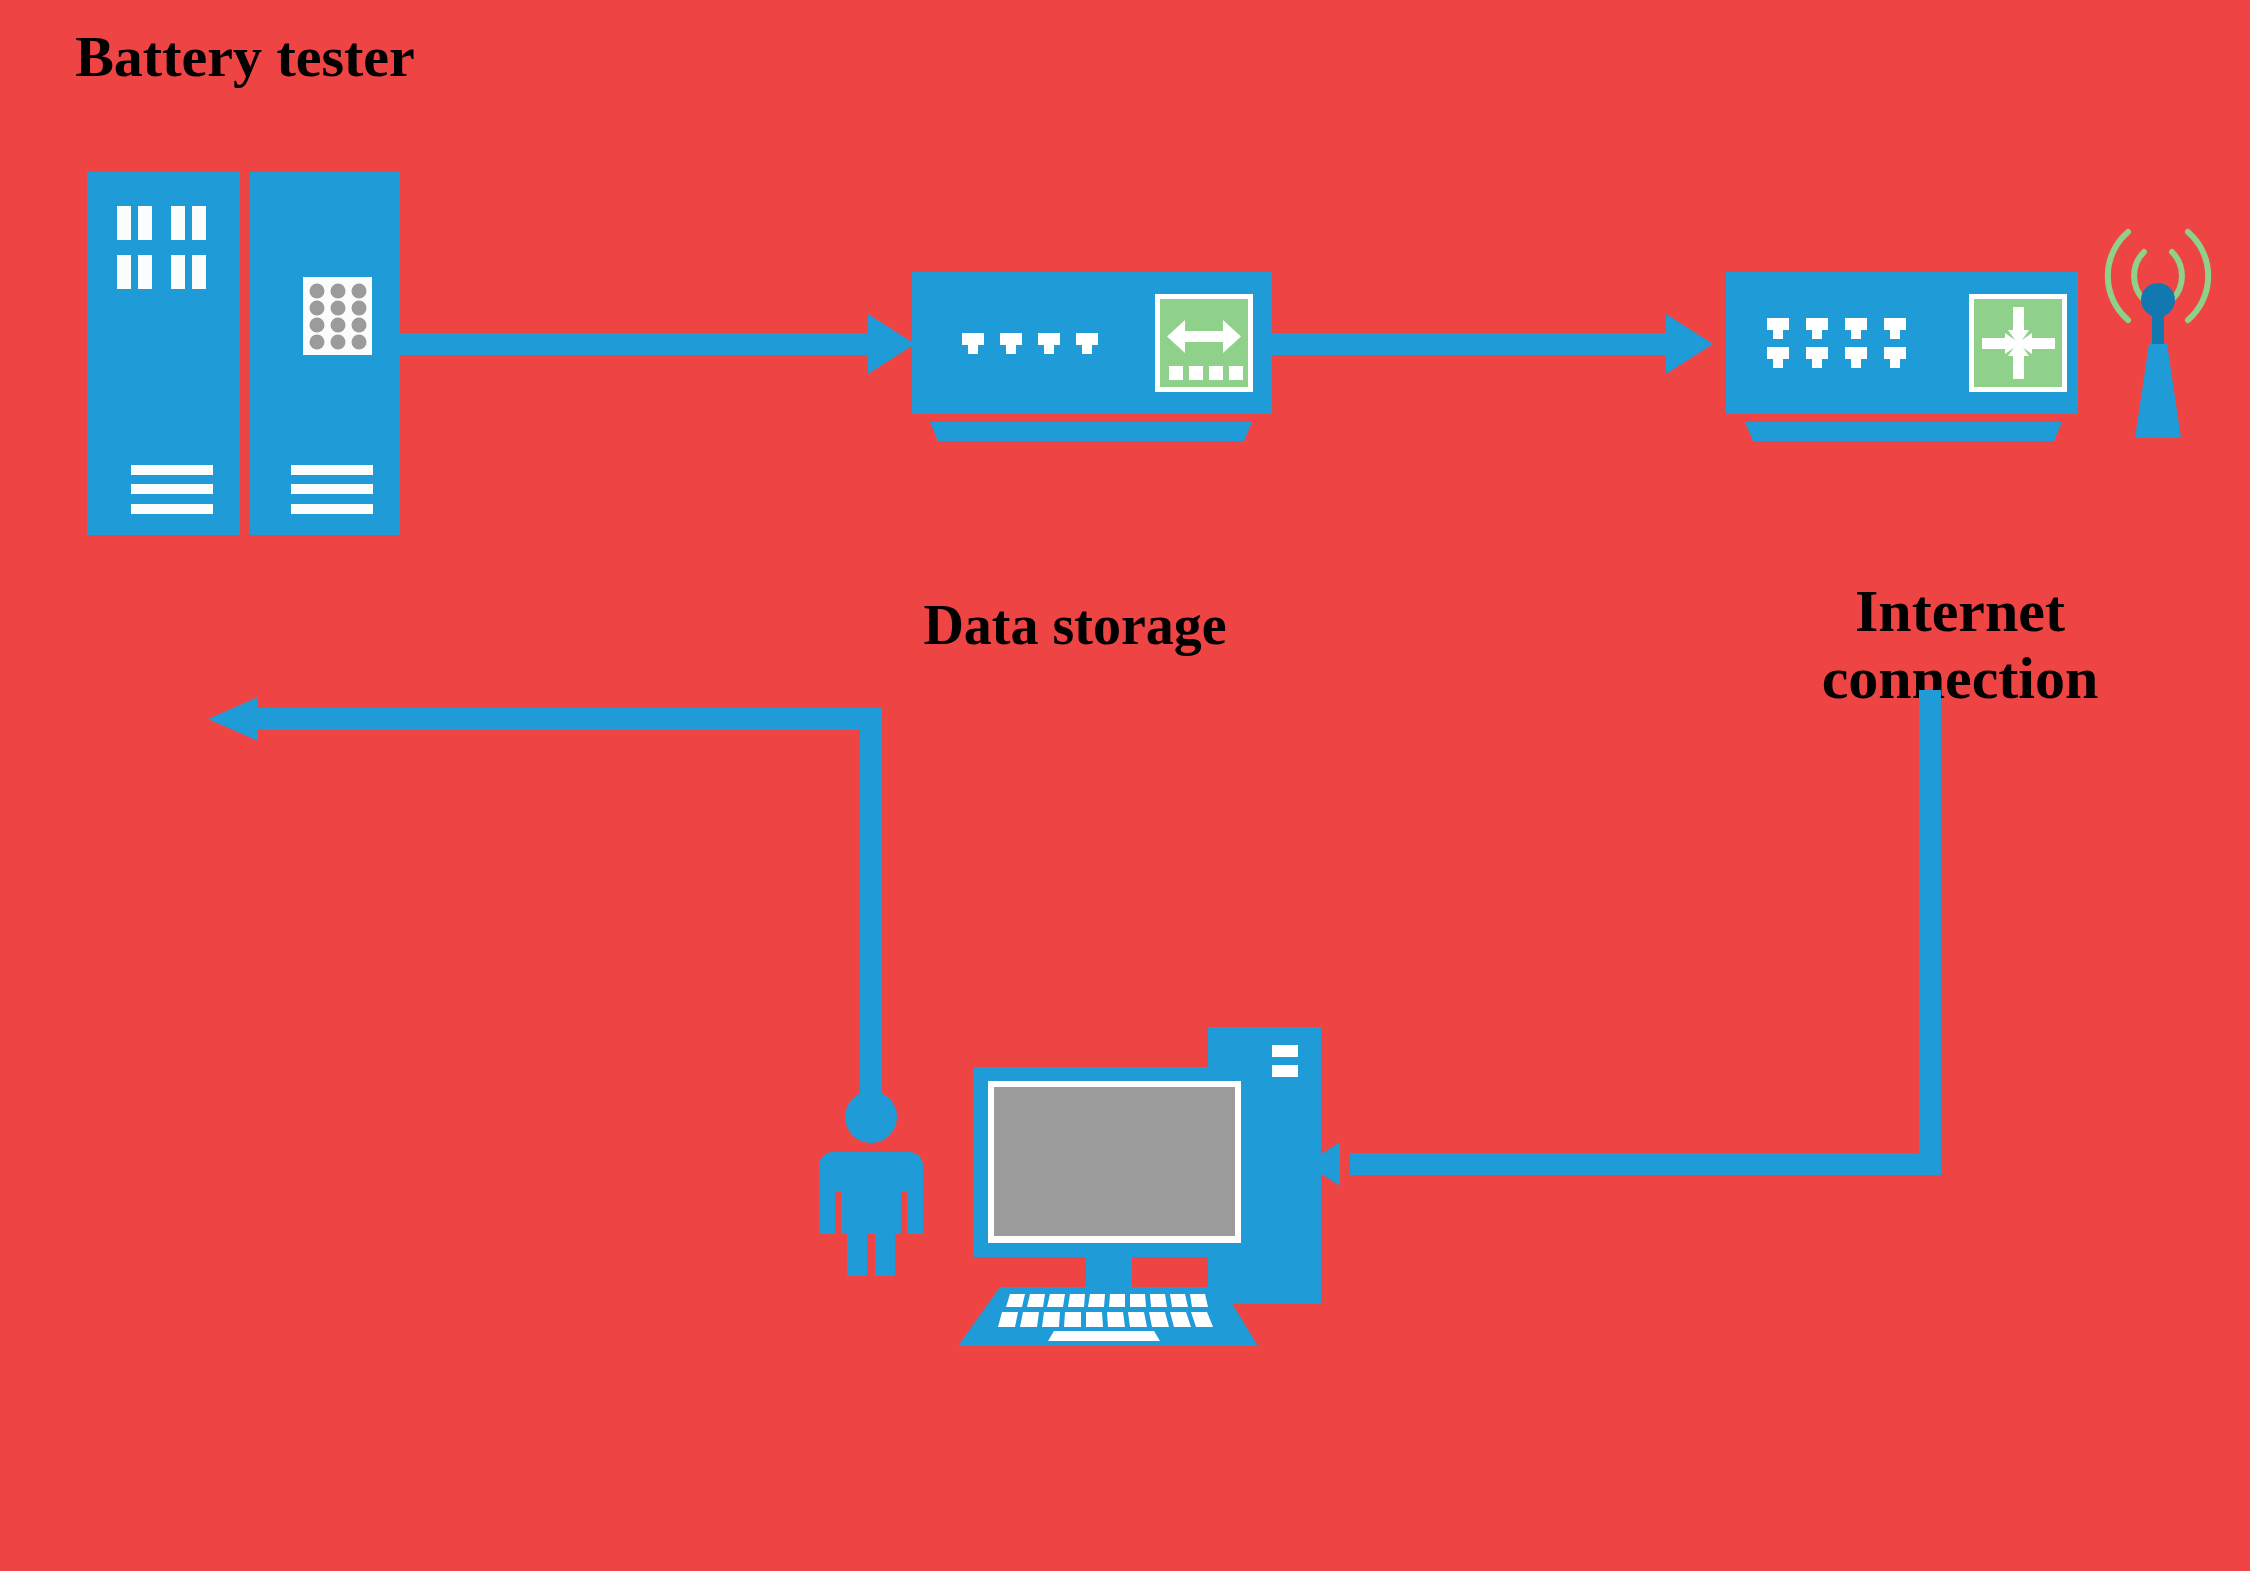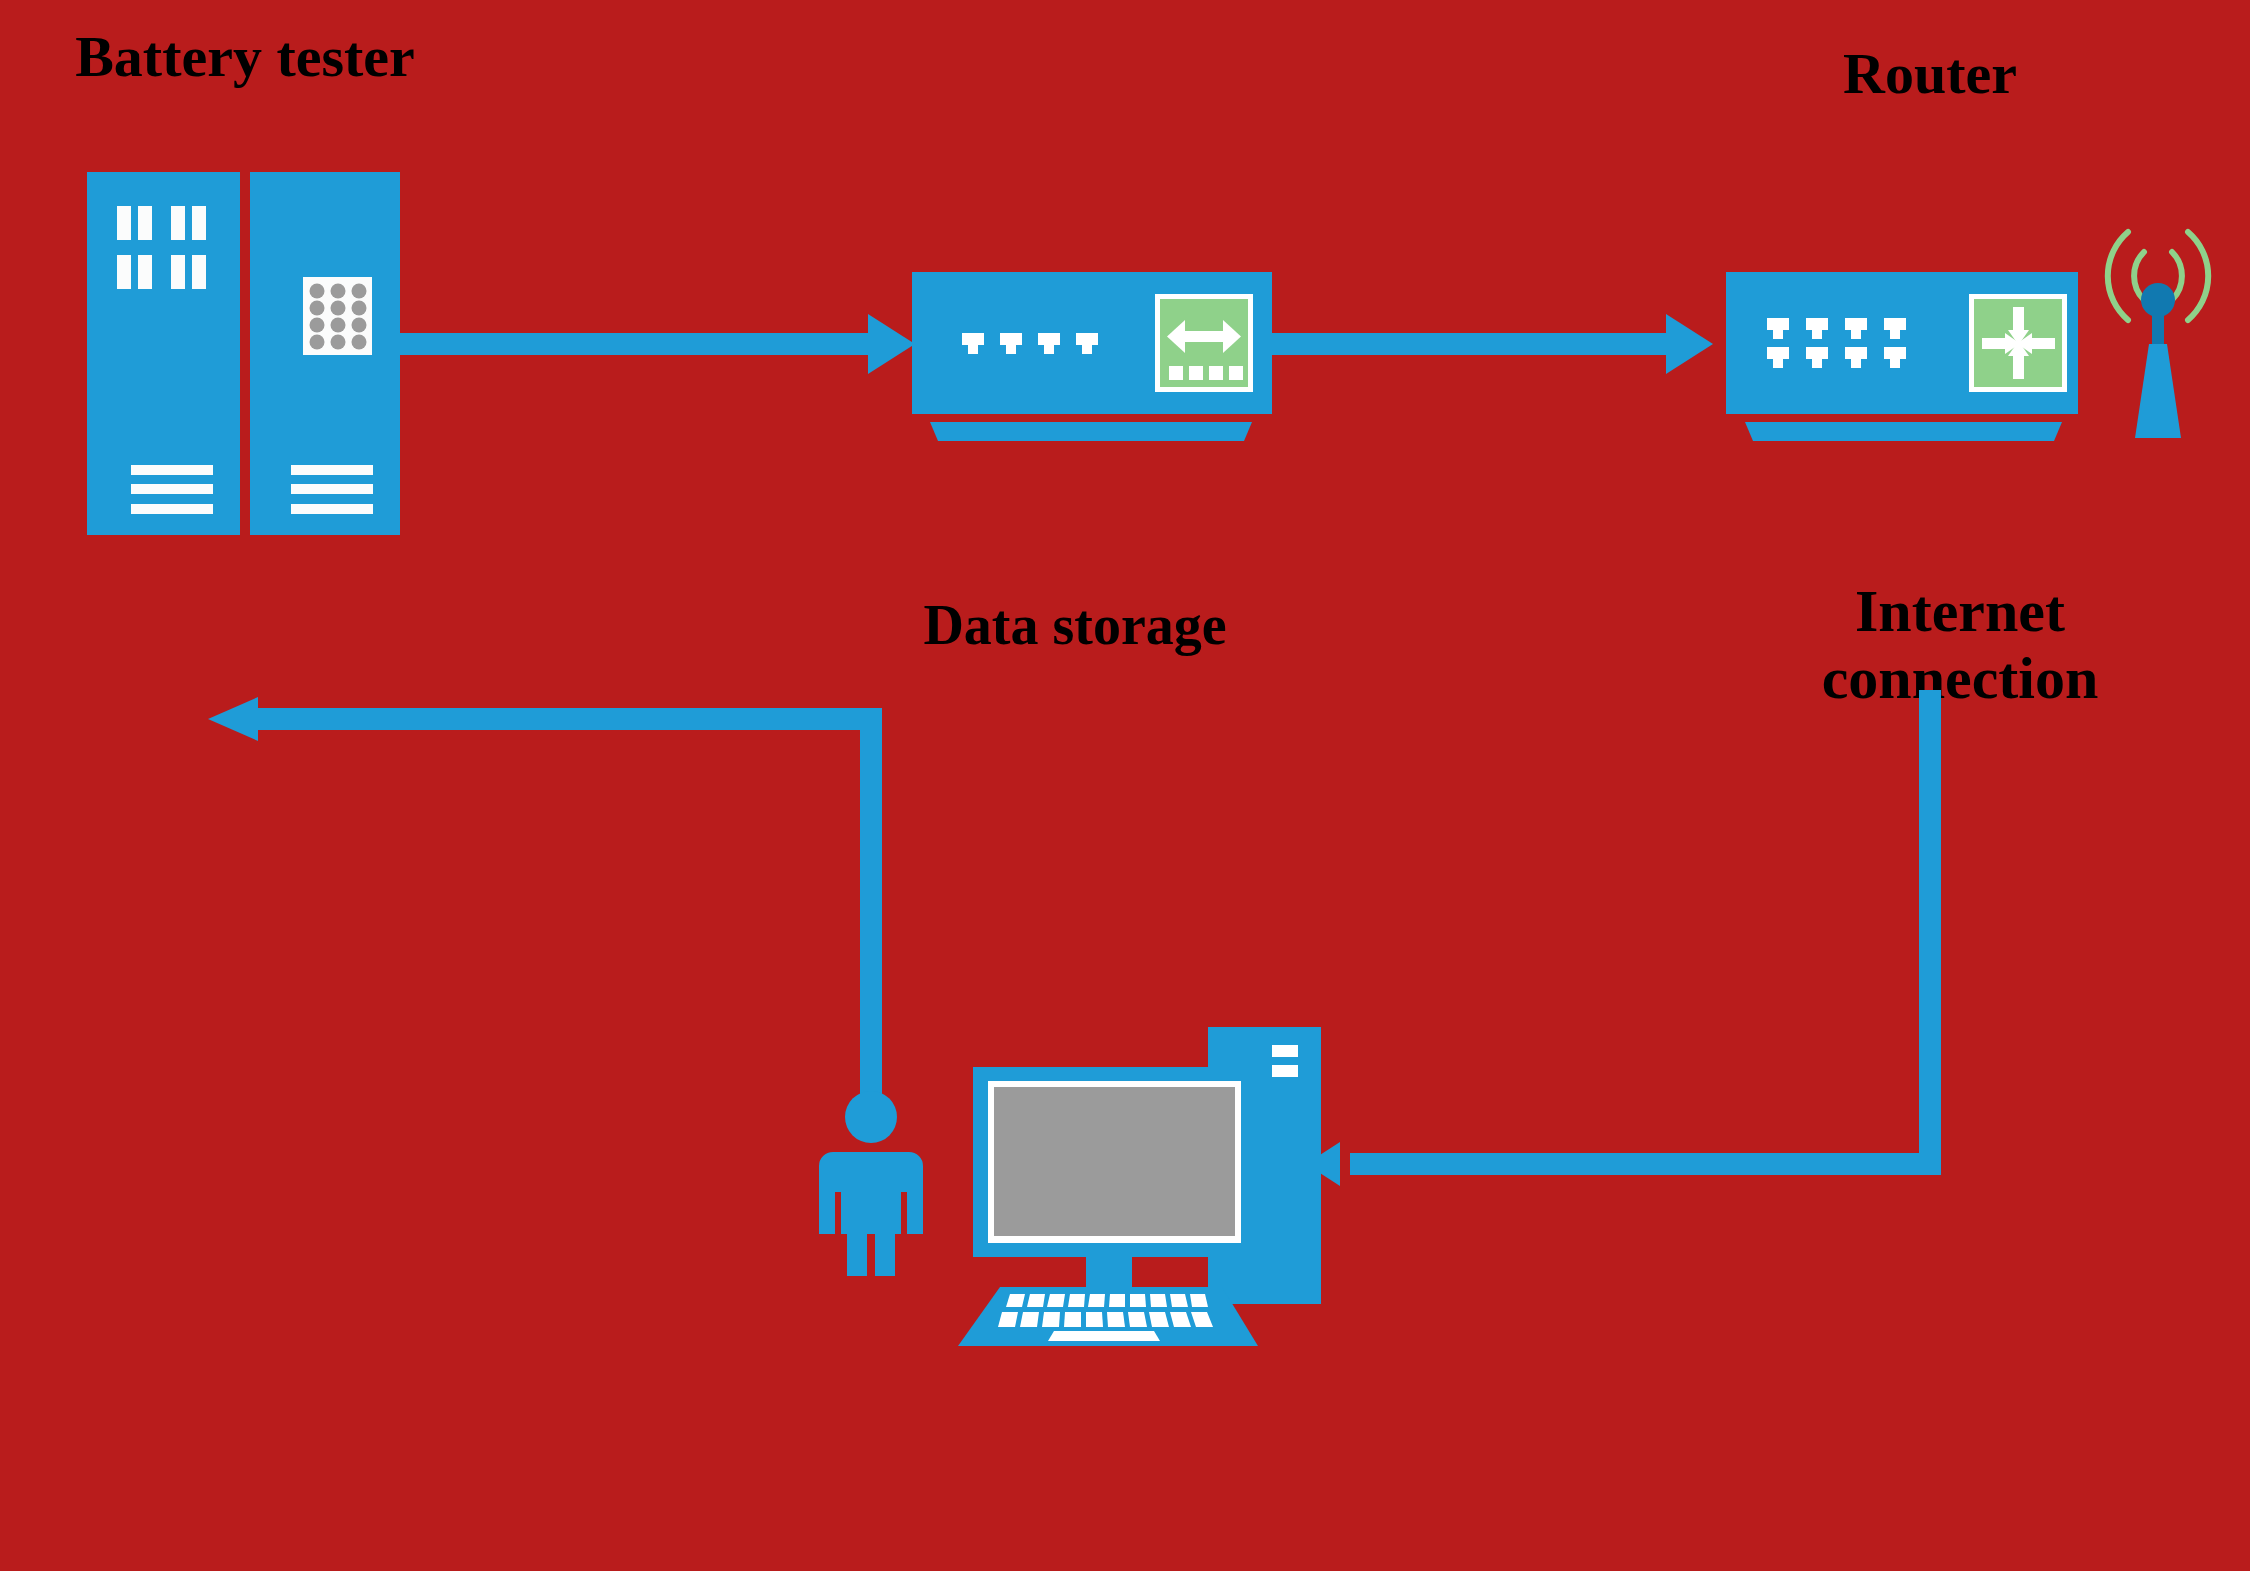--- a/index.html
+++ b/index.html
@@ -1,30 +1,29 @@
 <!DOCTYPE html>
 <html><head>
 <meta charset="utf-8">
 <style>
   html,body{margin:0;padding:0;background:#ffffff;}
-  #stage{position:relative;width:2250px;height:1571px;background:#b91c1c;
+  #stage{position:relative;width:2250px;height:1571px;background:#ef4444;
          font-family:"Liberation Serif","DejaVu Serif",serif;overflow:hidden;}
   .lbl{position:absolute;color:#000;font-weight:700;text-align:center;line-height:1.12;
        white-space:pre-line;font-family:"Liberation Serif","DejaVu Serif",serif;}
   .svgbox{position:absolute;left:0;top:0;width:2250px;height:1571px;}
 </style>
 </head>
 <body>
 
 <div id="stage">
 
   <div class="lbl" style="left:0px;top:25px;width:490px;font-size:58px;">Battery tester</div>
 
 
-  <div class="lbl" style="left:1680px;top:42px;width:500px;font-size:58px;">Router</div>
 
 
   <div class="lbl" style="left:830px;top:594px;width:490px;font-size:56px;text-align:center;">Data storage</div>
 
   <div class="lbl" style="left:1700px;top:578px;width:520px;font-size:60px;">Internet
 connection</div>
 
 
 
   <svg class="svgbox" viewBox="0 0 2250 1571" xmlns="http://www.w3.org/2000/svg">

